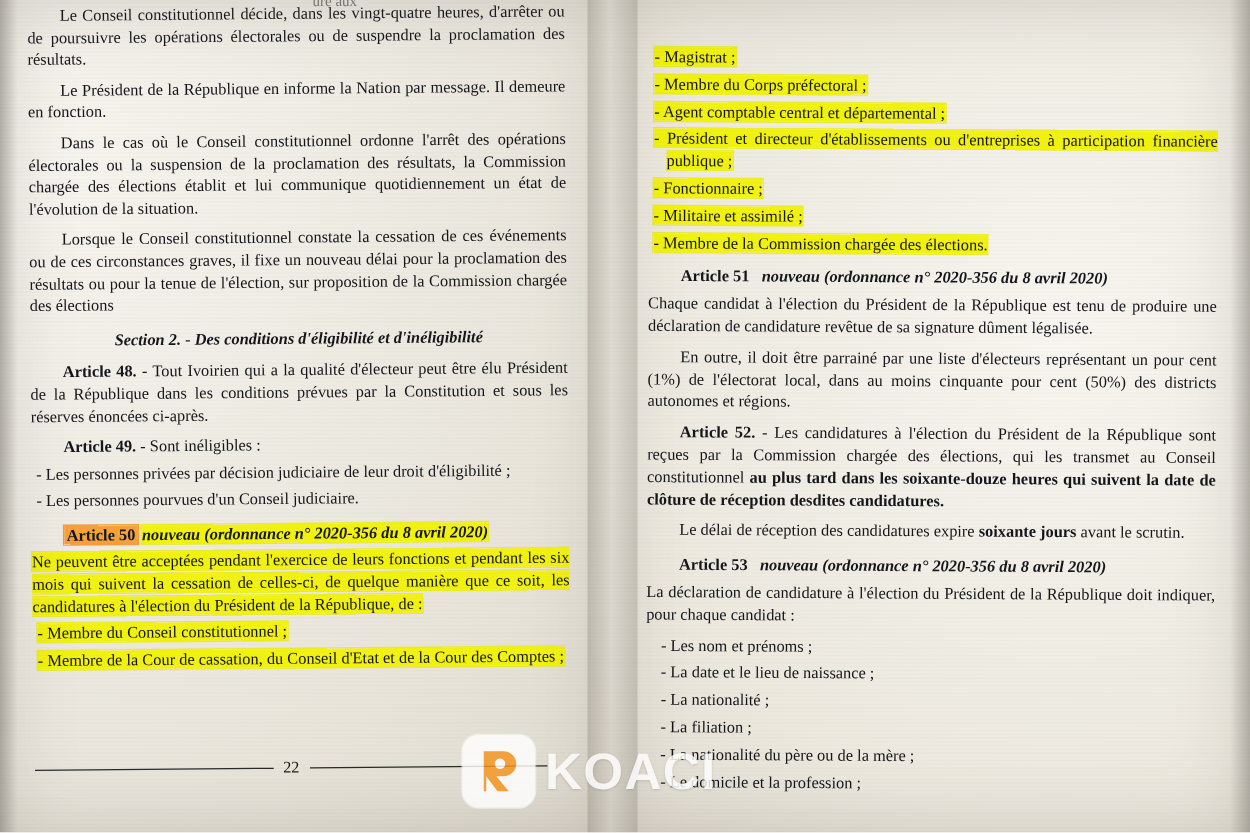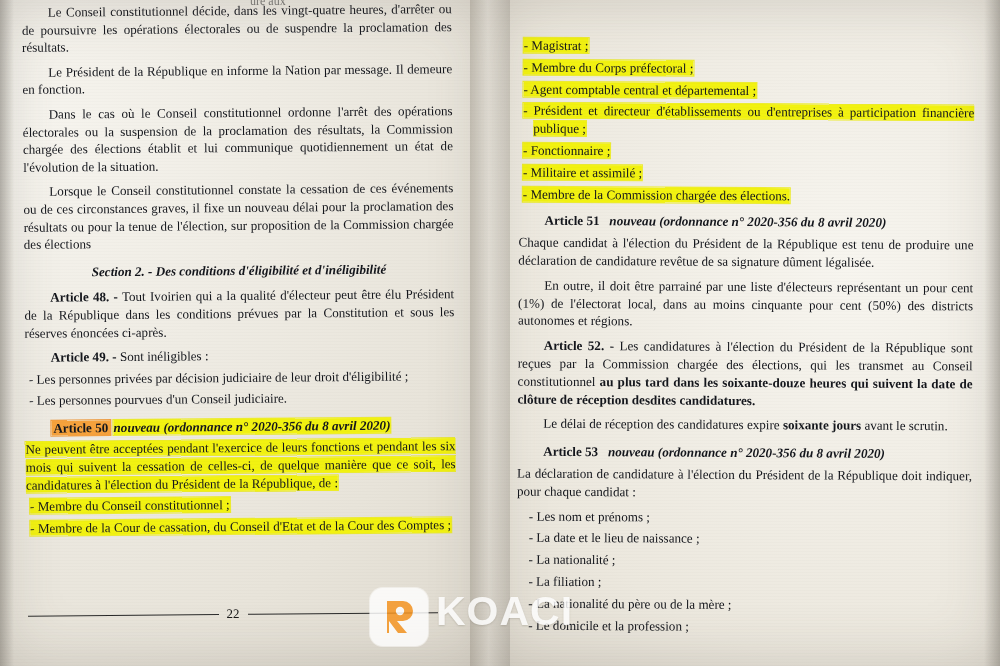--- a/index.html
+++ b/index.html
@@ -139,20 +139,21 @@
     font-size: 12px;
     color: #3a3a3a;
     opacity: 0.65;
   }
   
   .watermark {
     position: absolute;
     left: 370px;
     top: 588px;
     display: flex;
+    align-items: center;
     gap: 8px;
     z-index: 9;
     opacity: 0.82;
     pointer-events: none;
   }
   .wm-mark {
     width: 58px;
     height: 58px;
     border-radius: 13px;
     background: #ffffff;

